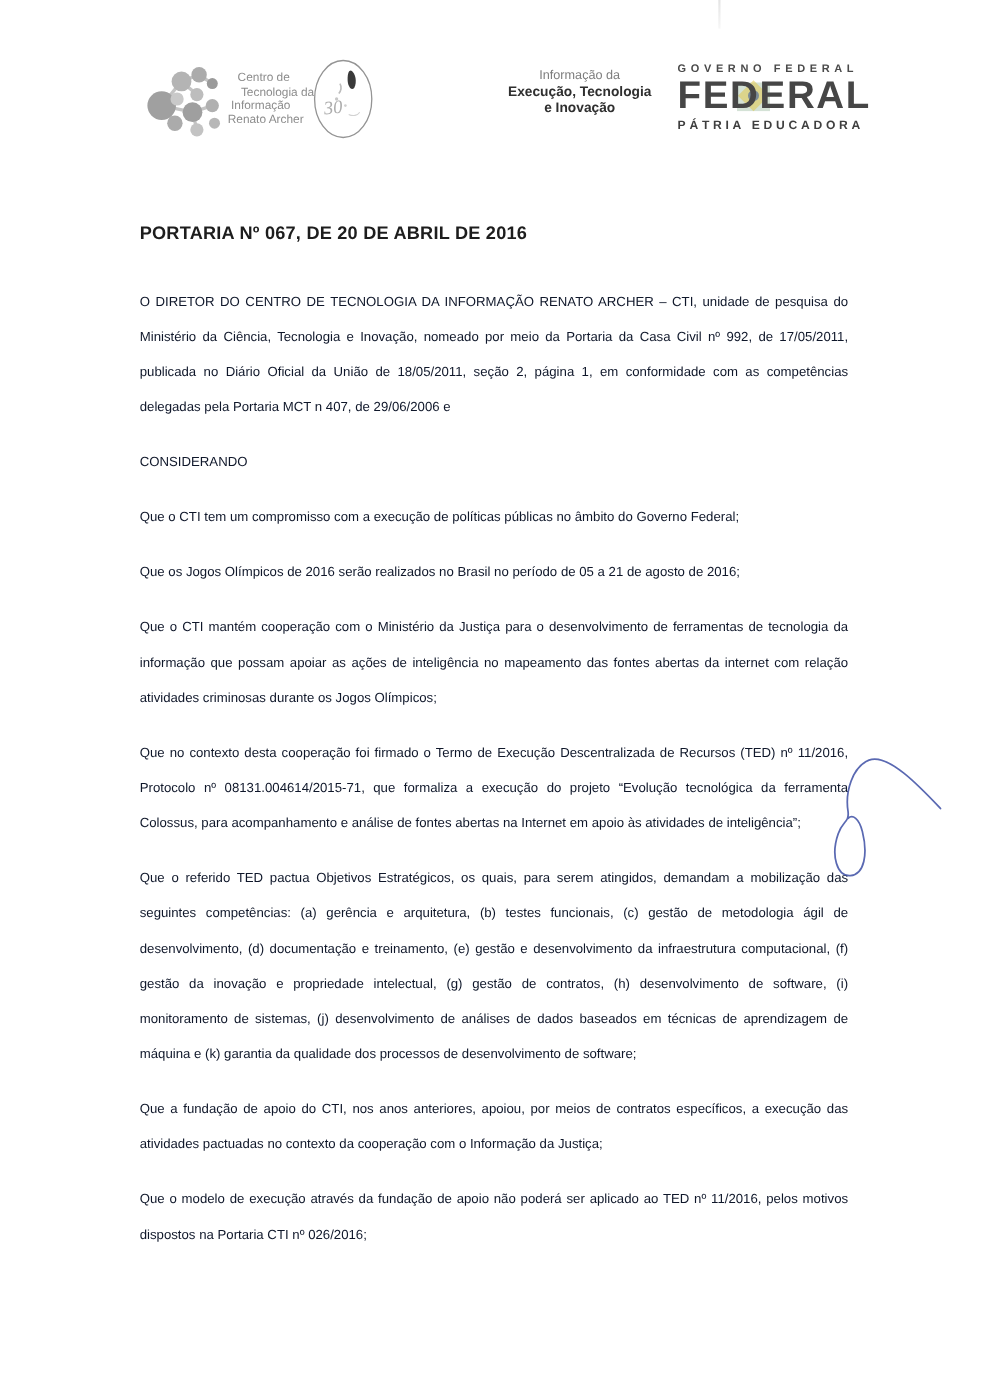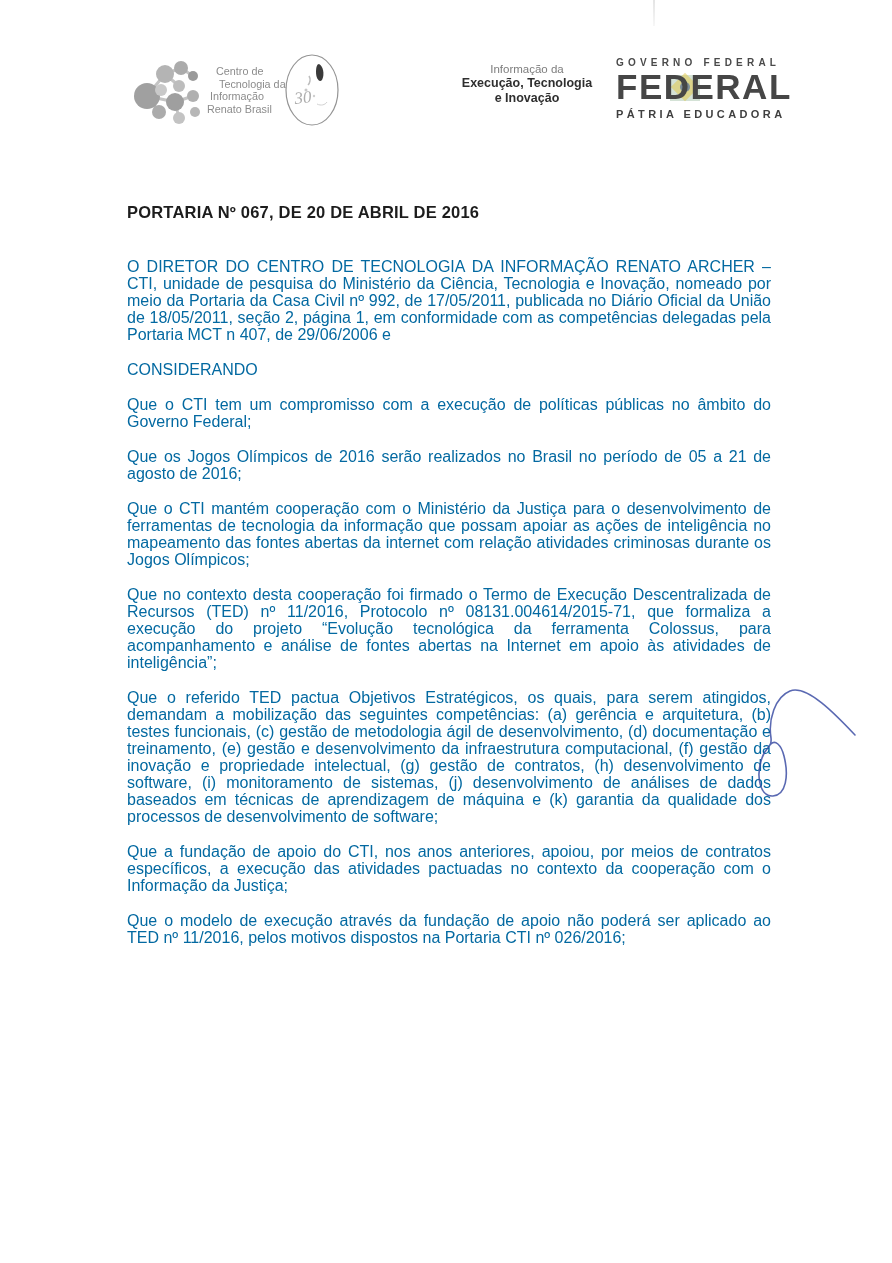--- a/index.html
+++ b/index.html
@@ -26,21 +26,21 @@
   .flag-diamond { position:absolute; z-index:1; left:59px; top:9px; width:20px; height:20px; transform:rotate(45deg); background:#e2c63f; opacity:.5; }
   .flag-globe { position:absolute; z-index:1; left:64px; top:14px; width:10px; height:10px; border-radius:50%; background:#2b4ea0; opacity:.55; }
   .gov-bottom { font-size:11px; font-weight:bold; letter-spacing:3.4px; color:#3f3f3f; white-space:nowrap; margin-top:2px; }
   
   .scan-line { position:absolute; left:653px; top:0; width:2px; height:26px;
     background:linear-gradient(#e4e4e4,#f7f7f7); }
   
   .textcol { position:absolute; left:127px; top:203px; width:644px; }
   .doc-title { font-size:16.5px; font-weight:bold; color:#1d1d1d; text-align:left;
     letter-spacing:0.2px; margin-bottom:36px; }
-  .textcol p { font-size:16px; line-height:17px; text-align:justify; margin-bottom:18px; color:#0369a1; }
+  .textcol p { font-size:12px; line-height:32px; text-align:justify; margin-bottom:18px; color:#0f172a; }
   .textcol p.heading-line { text-align:left; }
   
   .pen-mark { position:absolute; left:752px; top:680px; }
 </style>
 </head>
 <body>
 
 <div class="page">
 
   <div class="scan-line"></div>
@@ -66,21 +66,21 @@
       <circle cx="44" cy="46" r="9" fill="#9f9f9f"></circle>
       <circle cx="62" cy="40" r="6" fill="#b0b0b0"></circle>
       <circle cx="28" cy="56" r="7" fill="#ababab"></circle>
       <circle cx="48" cy="62" r="6" fill="#c3c3c3"></circle>
       <circle cx="64" cy="56" r="5" fill="#b7b7b7"></circle>
     </svg>
     <div class="cti-text">
       <div class="l1">Centro de</div>
       <div class="l2">Tecnologia da</div>
       <div class="l3">Informação</div>
-      <div class="l4">Renato Brasil</div>
+      <div class="l4">Renato Archer</div>
     </div>
   </div>
 
   <div class="hdr-seal">
     <svg width="58" height="76" viewBox="0 0 58 76">
       <ellipse cx="29" cy="38" rx="26" ry="35" fill="#ffffff" stroke="#949494" stroke-width="1.2"></ellipse>
       <path d="M 36 12 C 40 14, 42 22, 39 28 C 36 31, 33 26, 33 20 C 33 15, 34 12, 36 12 Z" fill="#3a3a3a"></path>
       <path d="M 26 24 C 28 27, 27 31, 25 33" stroke="#bdbdbd" stroke-width="1.5" fill="none"></path>
       <circle cx="23" cy="38" r="1.5" fill="#c7c7c7"></circle>
       <circle cx="31" cy="44" r="1.2" fill="#cfcfcf"></circle>

